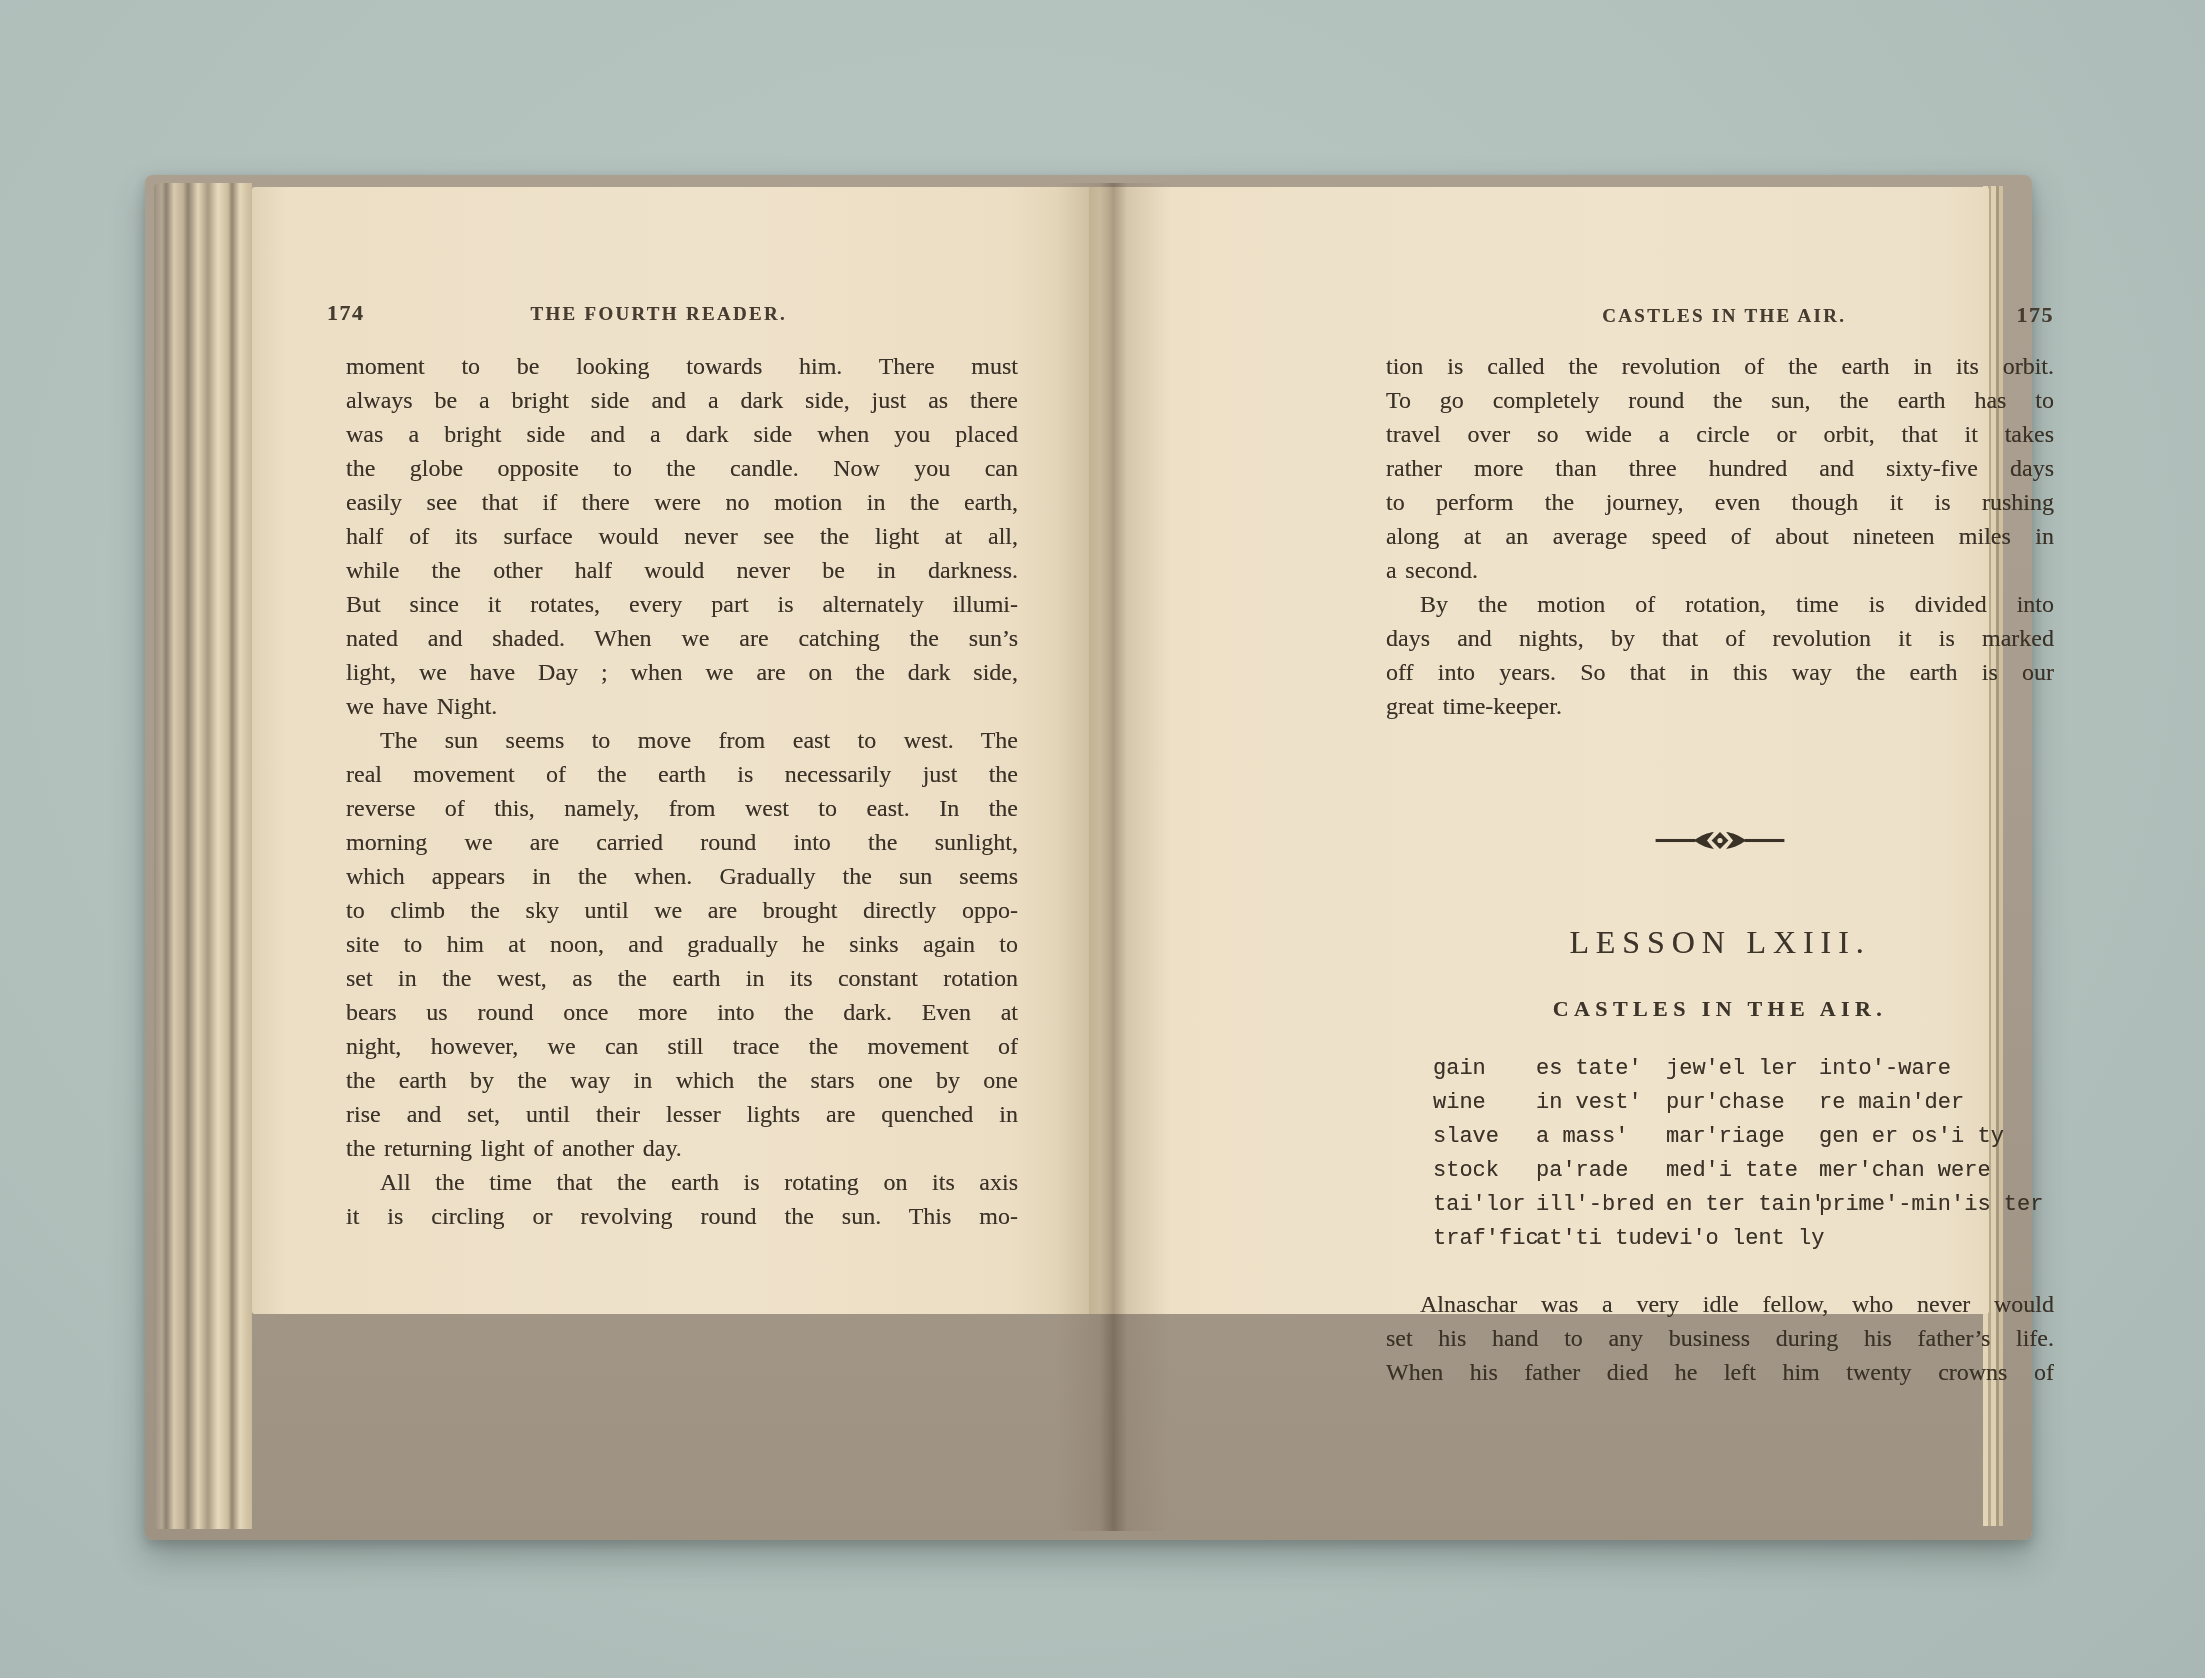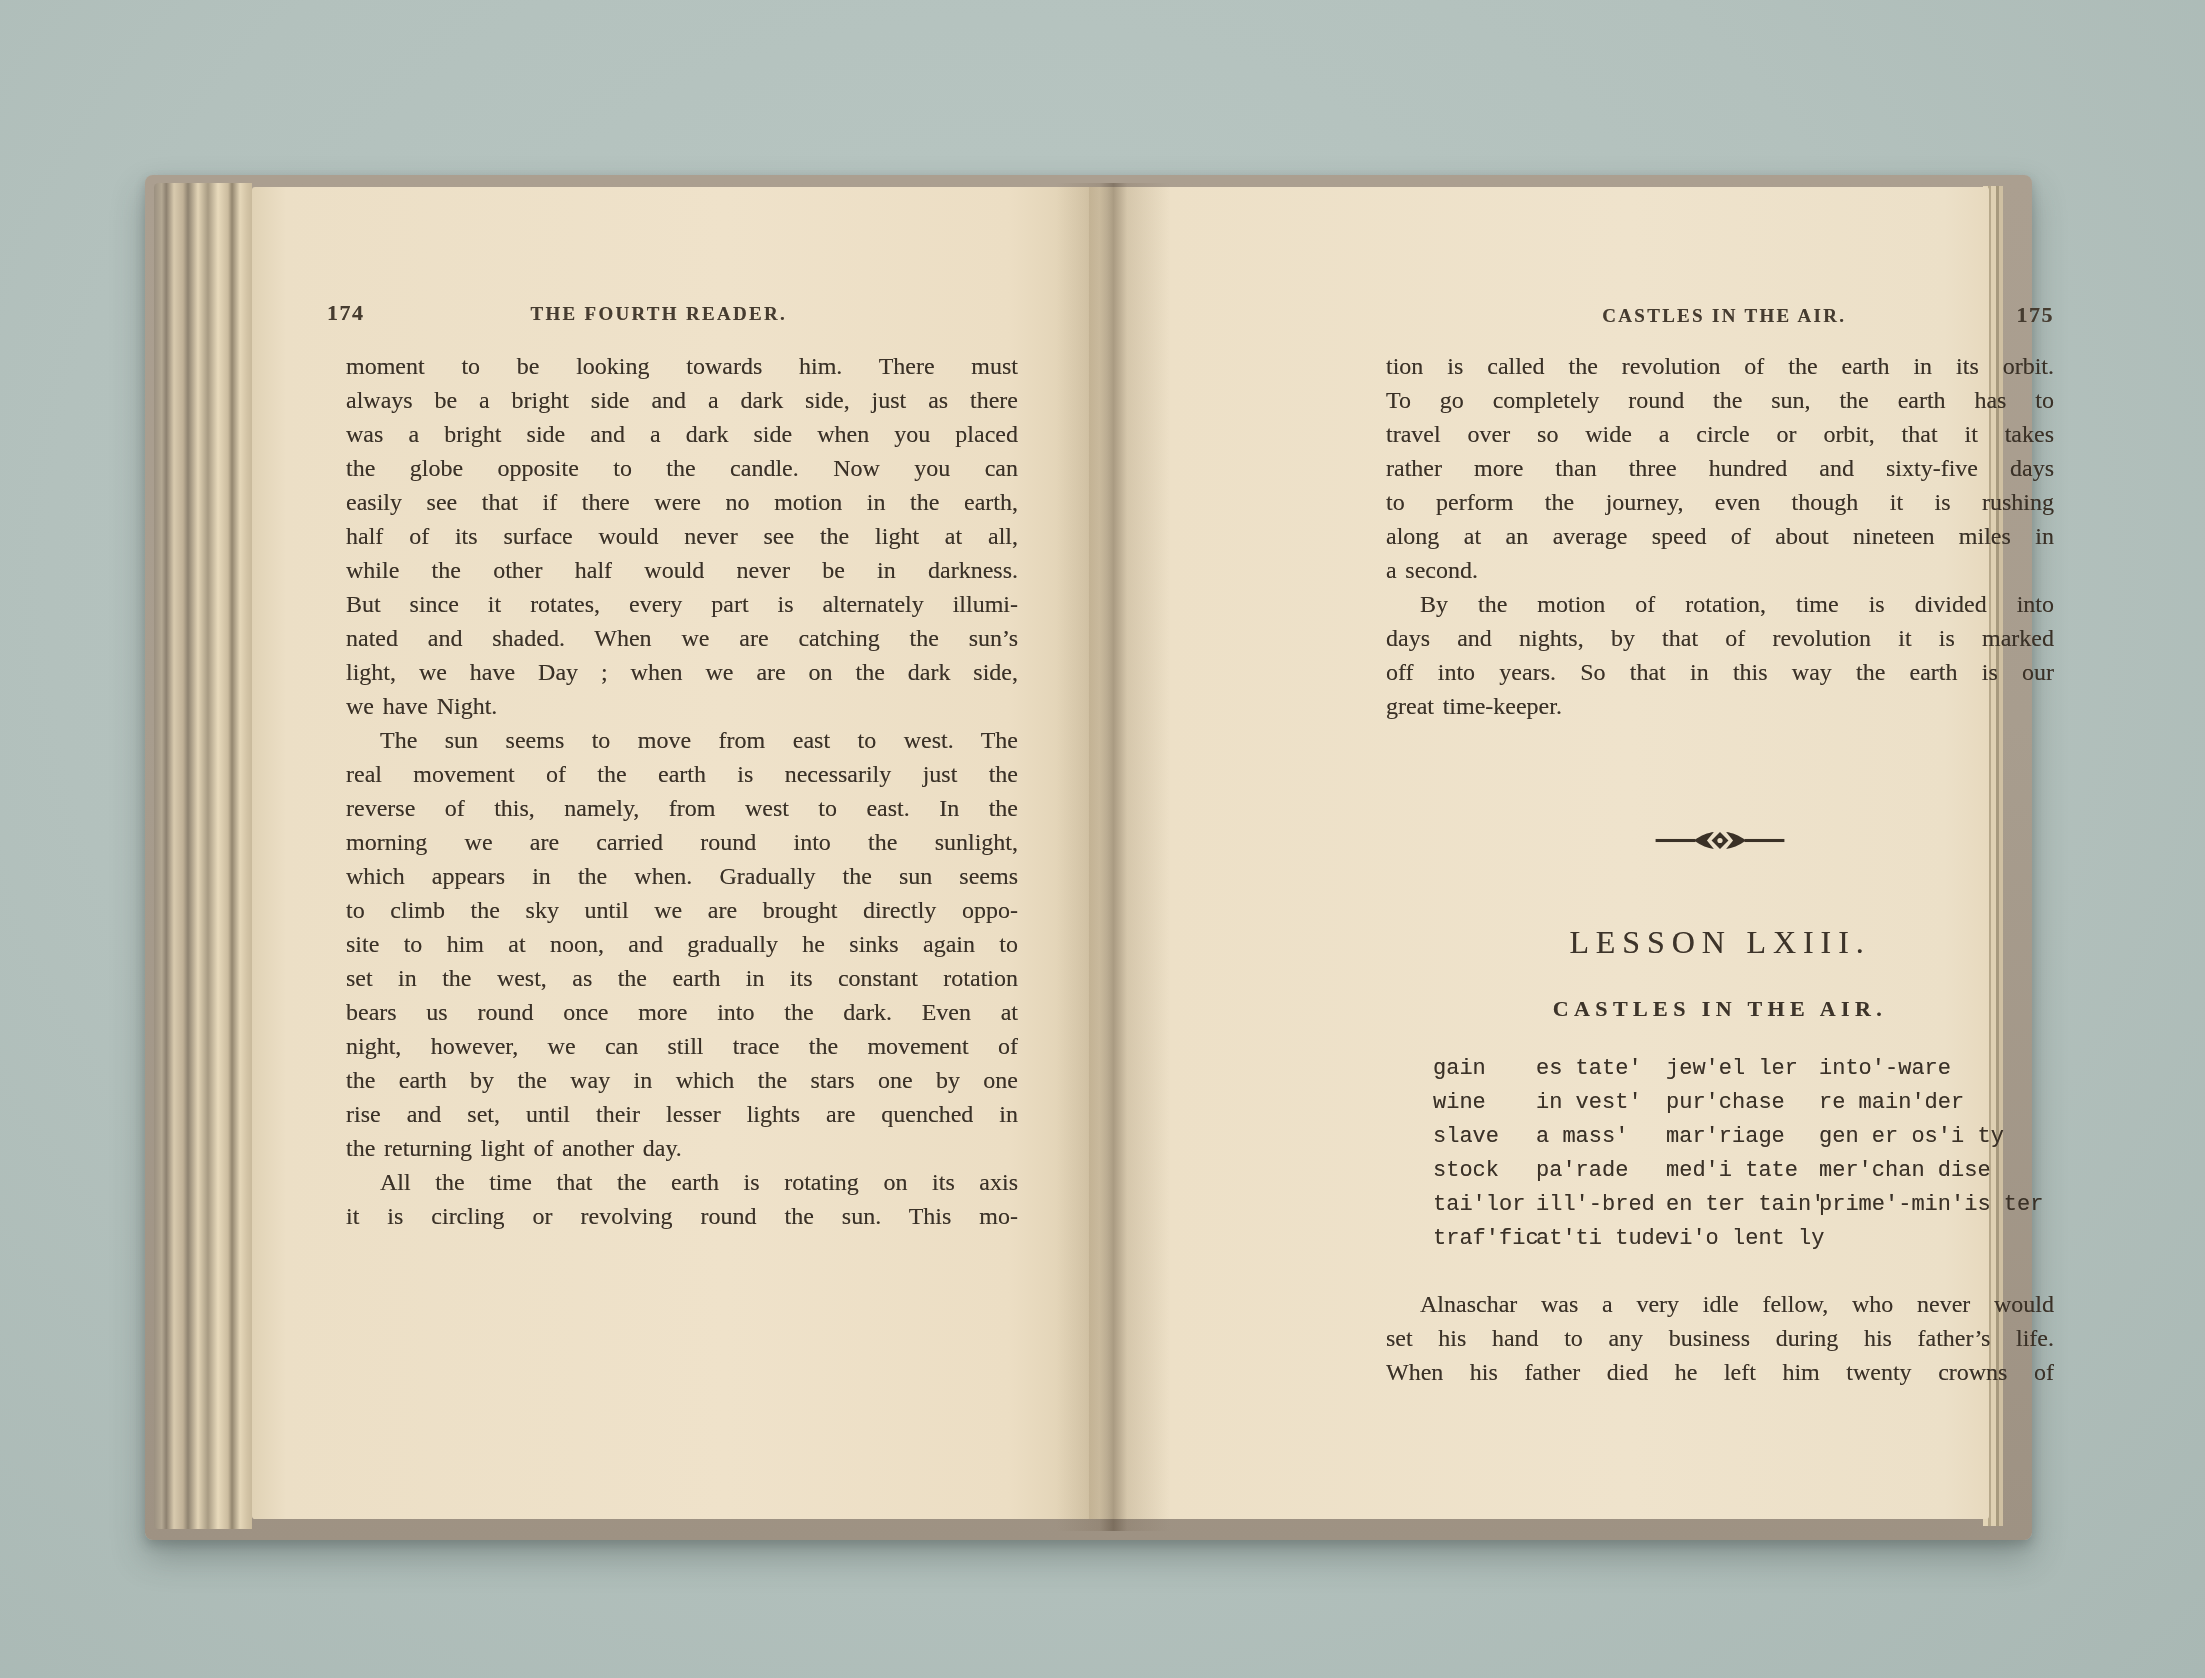--- a/index.html
+++ b/index.html
@@ -22,21 +22,21 @@
     background:linear-gradient(90deg,
       #9b9080 0px,#b4a893 7.7px,#8d8170 12.3px,#d8caae 20px,#c0b197 29px,
       #8f8370 34px,#e2d4b6 44px,#a89b83 54px,#e8dabc 64px,#cbbc9f 74px,
       #93866f 78px,#e5d7b9 86px,#d3c4a6 93px,#c9ba9c 98px);
   }
   
   .edges-right{
     position:absolute;left:1838px;top:10.7px;width:20px;height:1340px;
     background:linear-gradient(90deg,#e3d5b7 0 4.6px,#b7a98c 4.6px 7.7px,#ded0b2 7.7px 13px,#a79a7e 13px 16px,#cfc0a2 16px 20px);
   }
-  .page{position:absolute;top:12.3px;height:1332px;}
+  .page{position:absolute;top:12.3px;height:1127px;}
   .page.left{
     left:107px;width:859px;
     background:linear-gradient(90deg,#e0d2b5 0%,#ecdfc6 4%,#efe2ca 55%,#ecdec4 88%,#dfd0b2 97%,#d4c4a4 100%);
     border-radius:3.1px 0 0 3.1px;
   }
   .page.right{
     left:944px;width:870px;
     background:linear-gradient(90deg,#cfbfa0 0%,#e3d5b8 2%,#ede0c7 9%,#efe3cc 60%,#ece0c8 95%,#e7d9be 100%);
     border-radius:0 3.1px 3.1px 0;
     padding-left:30px;
@@ -187,21 +187,21 @@
         <div class="vrow">
           <span class="vcell c1">slave</span>
           <span class="vcell c2">a mass′</span>
           <span class="vcell c3">mar′riage</span>
           <span class="vcell c4">gen er os′i ty</span>
         </div>
         <div class="vrow">
           <span class="vcell c1">stock</span>
           <span class="vcell c2">pa′rade</span>
           <span class="vcell c3">med′i tate</span>
-          <span class="vcell c4">mer′chan dise</span>
+          <span class="vcell c4">mer′chan were</span>
         </div>
         <div class="vrow">
           <span class="vcell c1">tai′lor</span>
           <span class="vcell c2">ill′-bred</span>
           <span class="vcell c3">en ter tain′</span>
           <span class="vcell c4">prime′-min′is ter</span>
         </div>
         <div class="vrow">
           <span class="vcell c1">traf′fic</span>
           <span class="vcell c2">at′ti tude</span>

